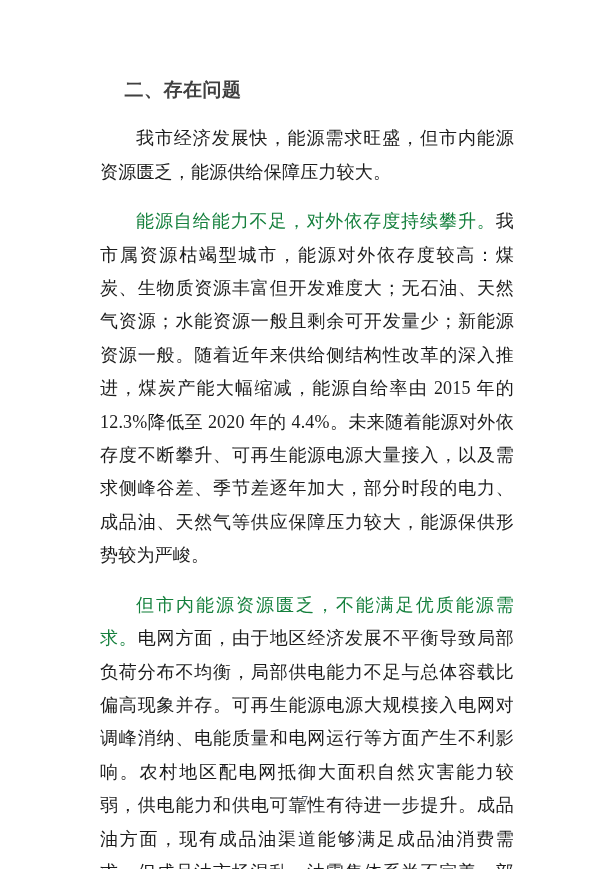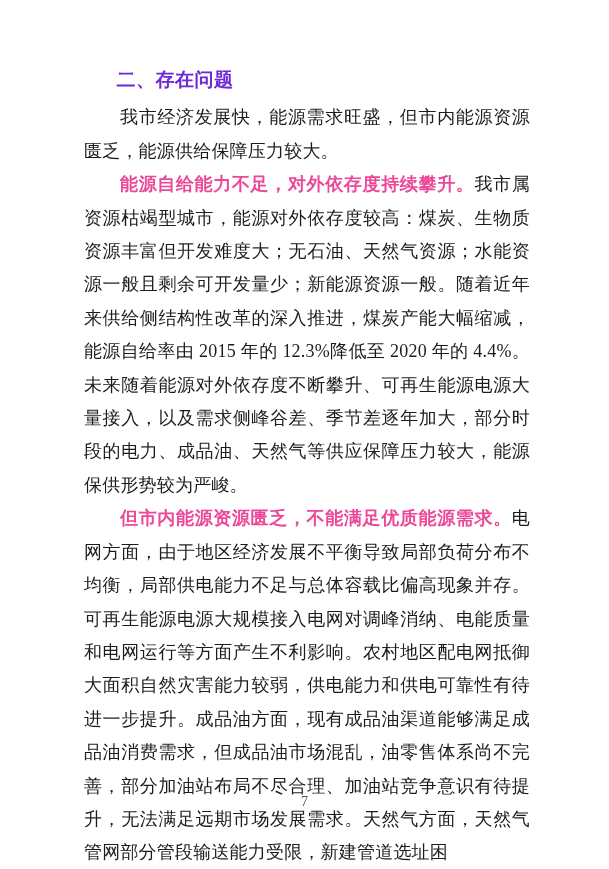--- a/index.html
+++ b/index.html
@@ -15,44 +15,44 @@
     overflow: hidden;
     font-family: "Liberation Serif", "DejaVu Serif", serif;
   }
   .content {
     position: absolute;
     left: 84px;
     top: 62px;
     width: 446px;
   }
   .section-heading {
-    margin: 3px;
+    margin: 11px;
     padding: 0;
     text-indent: 1.55em;
-    font-family: Liberation Mono, monospace;
+    font-family: Liberation Serif, serif;
     font-weight: bold;
     font-size: 19px;
     line-height: 33.4px;
-    color: #6d28d9;
+    color: #404040;
     letter-spacing: 0.5px;
   }
   .paragraph {
-    margin: 0;
+    margin: 16px;
     padding: 0;
     font-size: 18px;
     line-height: 33.4px;
     color: #1c1c1c;
     text-align: justify;
     text-indent: 2em;
     letter-spacing: 0.2px;
   }
   .paragraph .bold-lead {
     font-family: "Liberation Sans", "DejaVu Sans", sans-serif;
-    font-weight: bold;
-    color: #ec4899;
+    font-weight: normal;
+    color: #15803d;
   }
   .page-number {
     position: absolute;
     left: 0;
     top: 793px;
     width: 609px;
     text-align: center;
     font-size: 14px;
     line-height: 18px;
     color: #4a5260;

